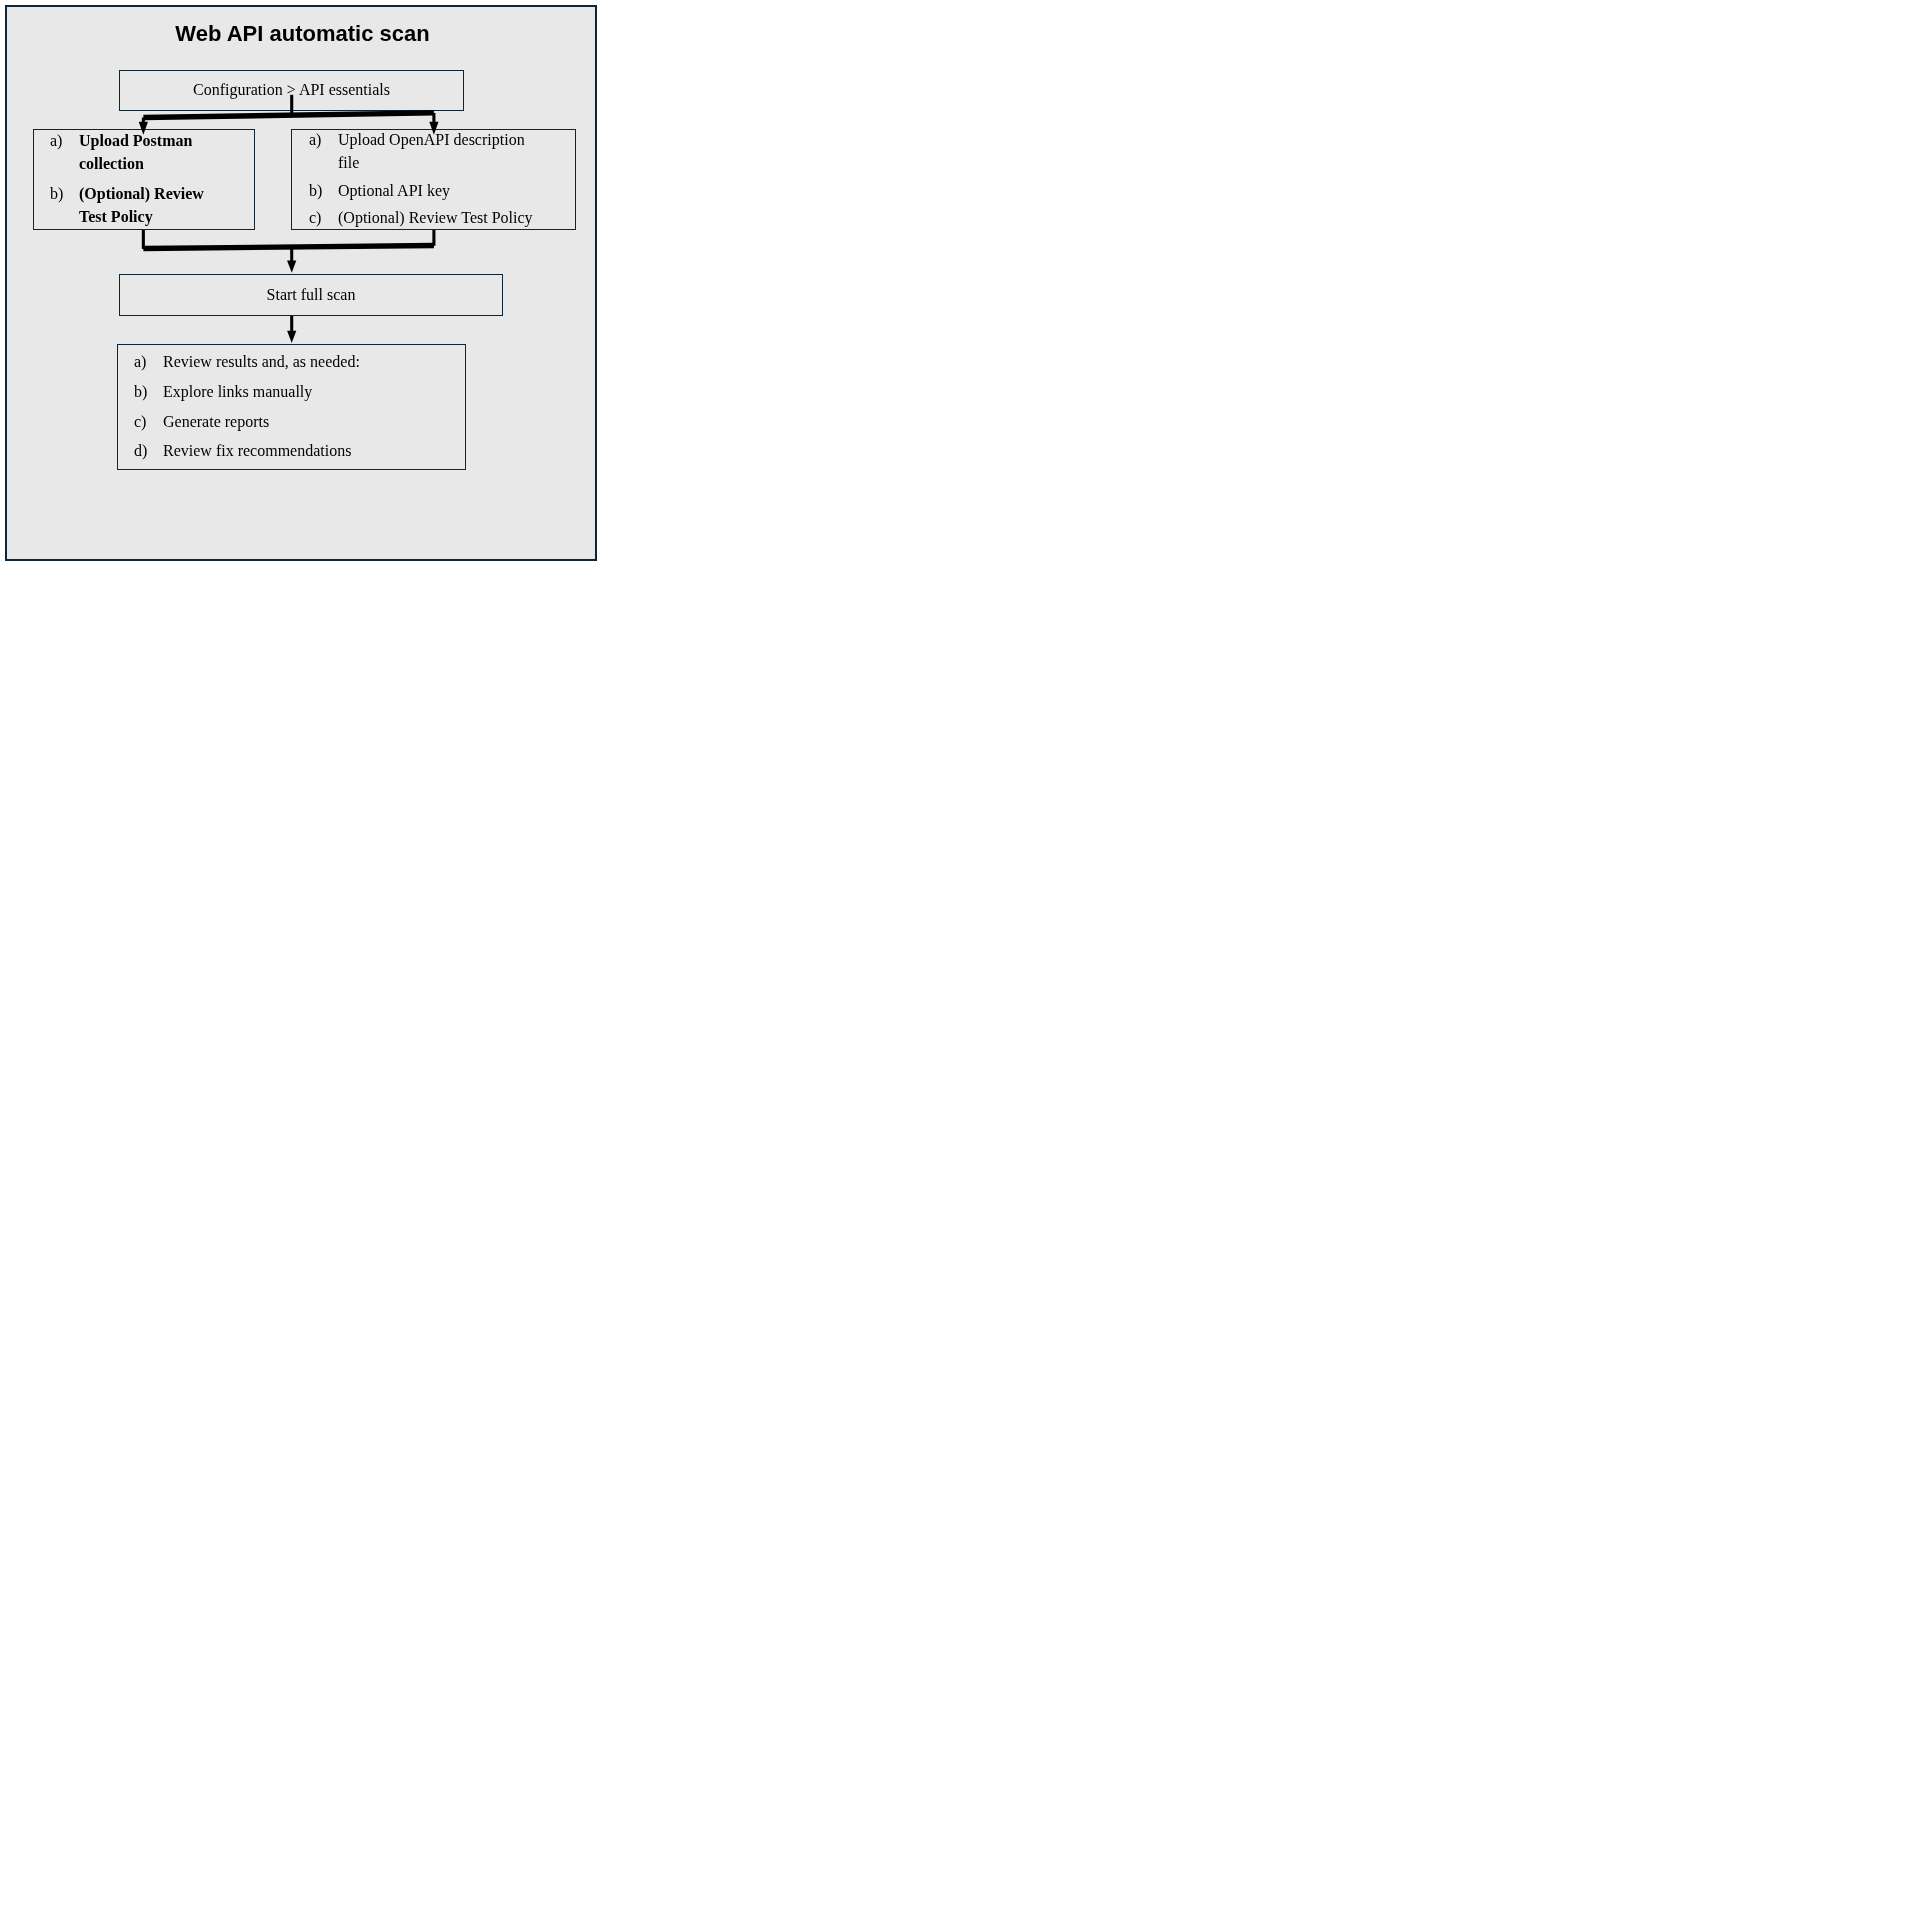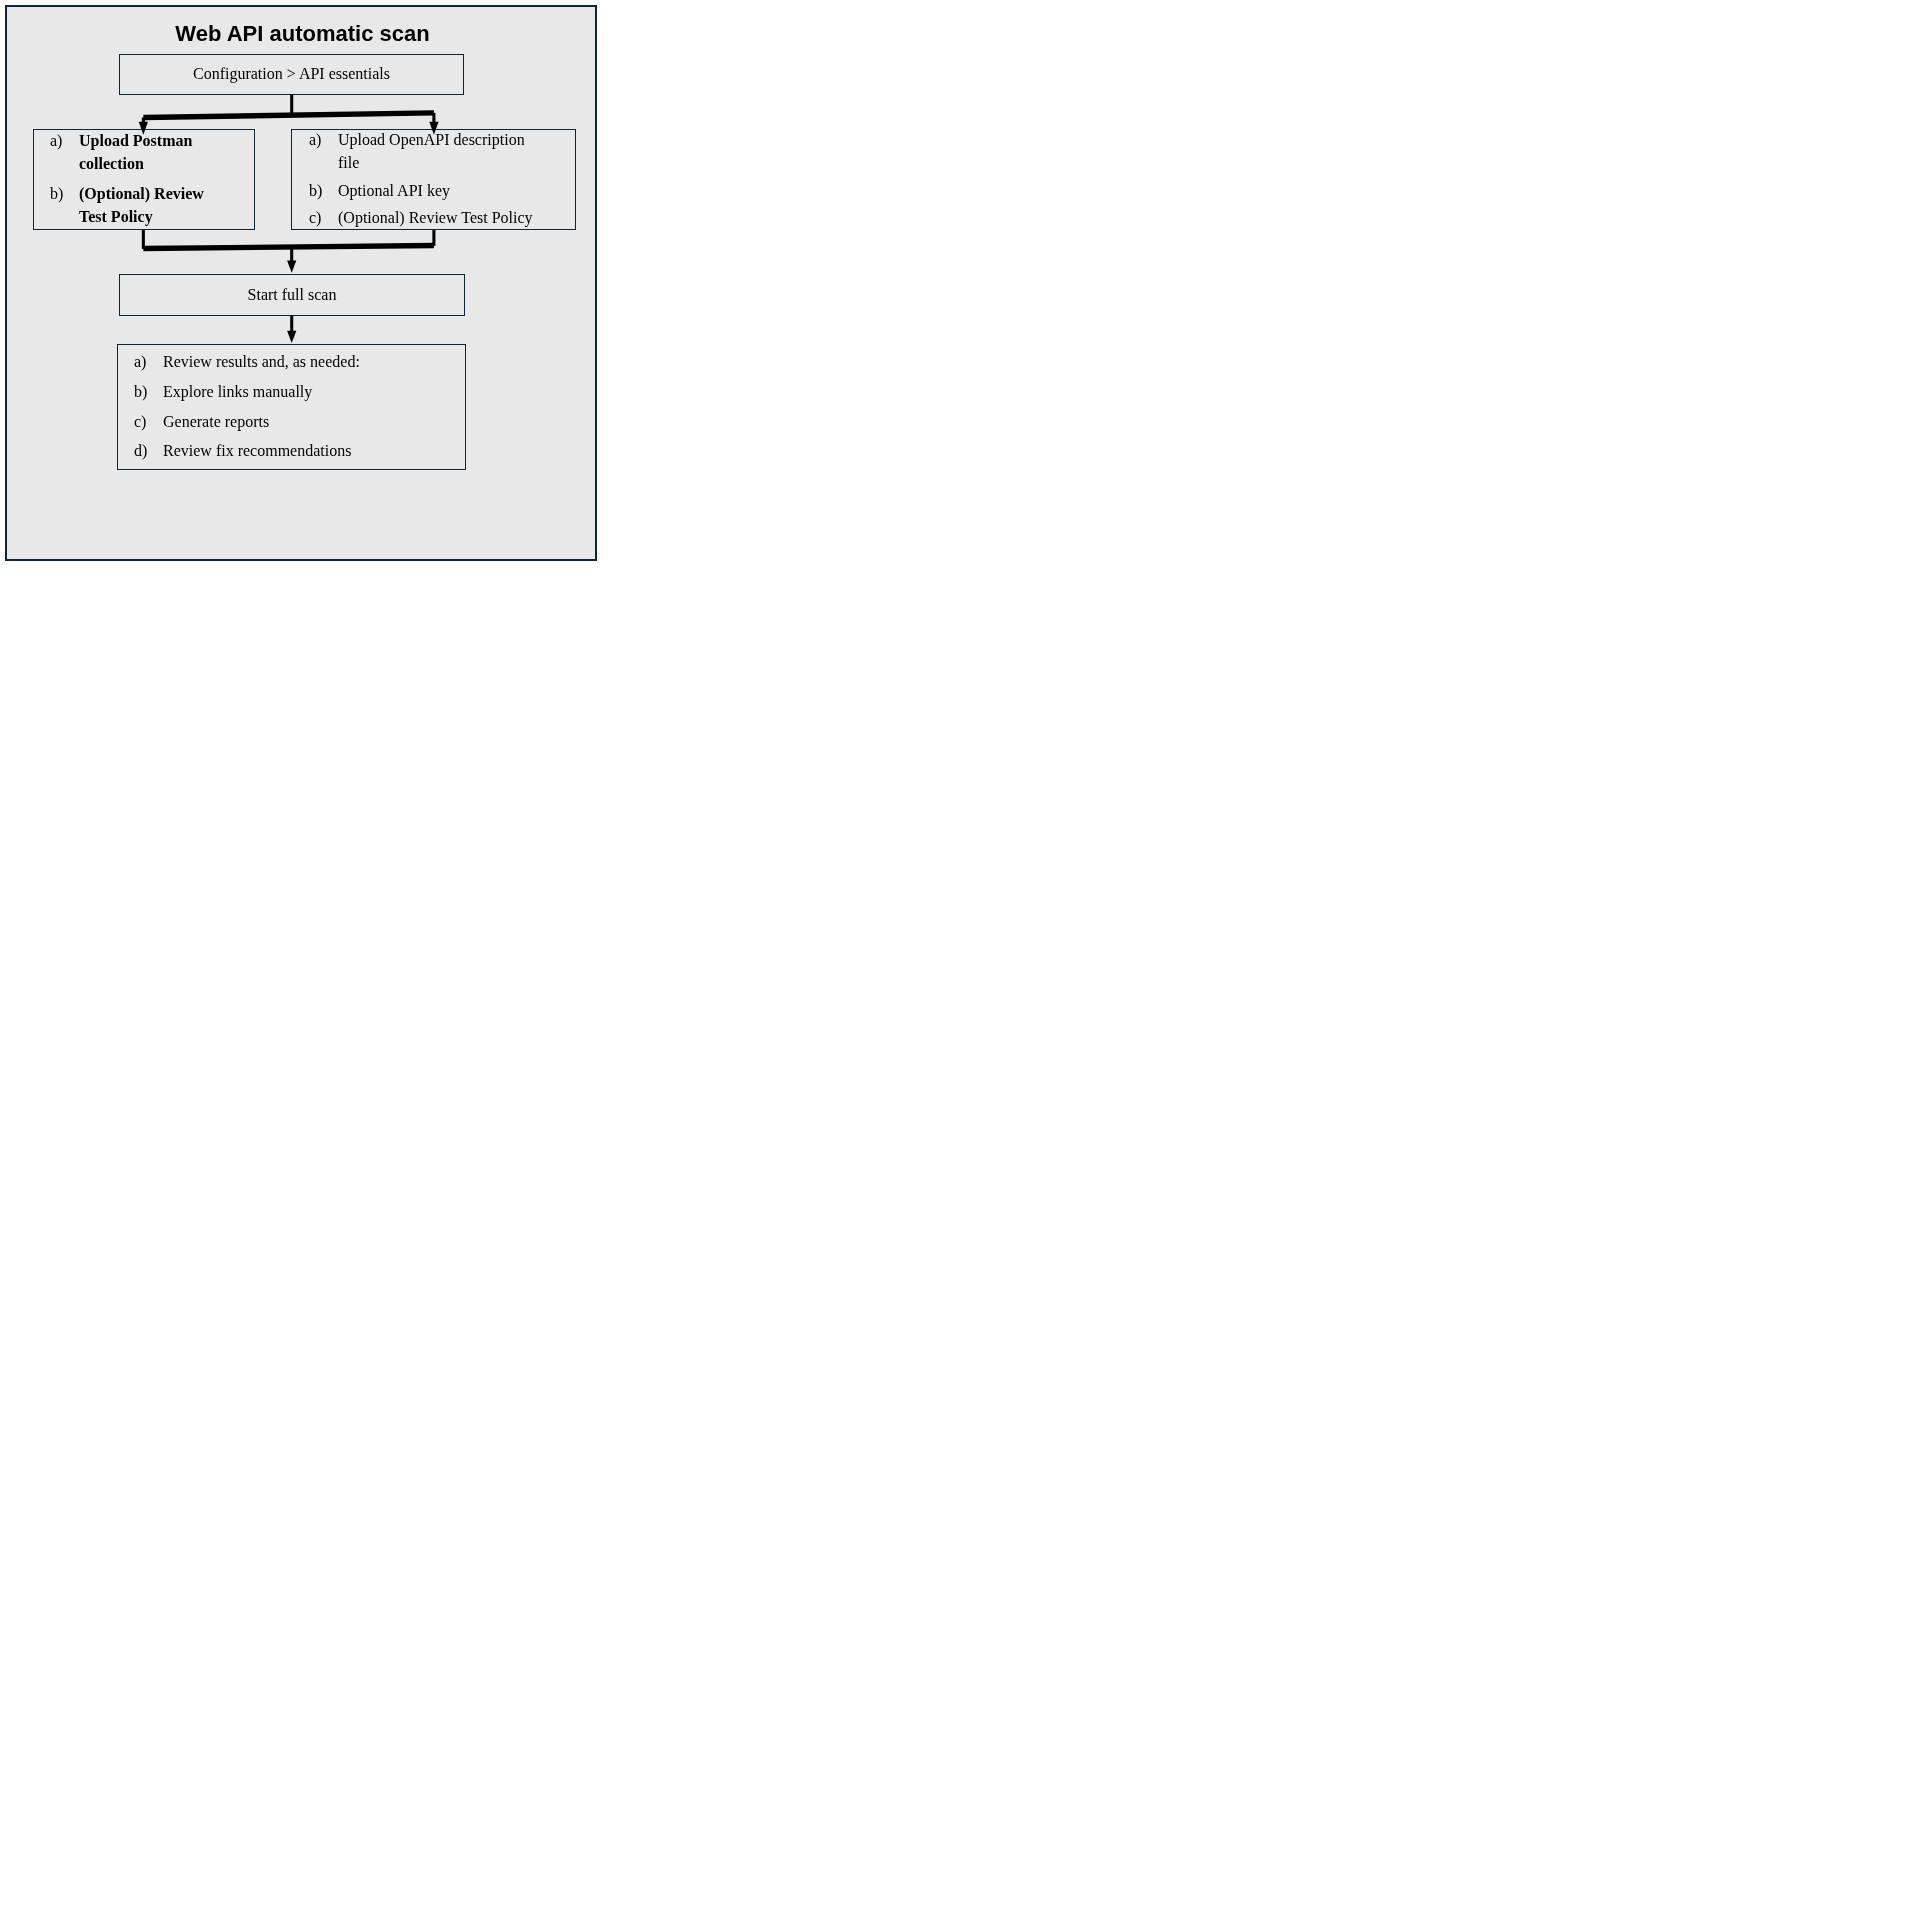--- a/index.html
+++ b/index.html
@@ -37,27 +37,27 @@
   }
   .box.centered{align-items:center;justify-content:center;}
   .box .label{
     font-size:16px;line-height:1.3;text-align:center;
   }
   .box.listbox{flex-direction:column;justify-content:center;}
   .item{display:flex;align-items:flex-start;margin:3.9px 0;}
   .item .marker{flex:0 0 29px;font-size:16px;line-height:1.42;}
   .item .text{font-size:16px;line-height:1.42;}
 
-  .box.config{left:119px;top:54px;width:345px;height:41px;}
+  .box.config{left:119px;top:70px;width:345px;height:41px;}
   .box.postman{left:33px;top:129px;width:222px;height:101px;padding-left:16px;padding-right:3.9px;}
   .box.postman .text{max-width:131px;font-weight:bold;}
   .box.openapi{left:291px;top:129px;width:285px;height:101px;padding-left:17px;padding-right:3.9px;}
   .box.openapi .item{margin:2.3px 0;}
   .box.openapi .text{max-width:205px;}
-  .box.start{left:119px;top:274px;width:346px;height:42px;}
+  .box.start{left:119px;top:274px;width:384px;height:42px;}
   .box.results{left:117px;top:344px;width:349px;height:126px;padding-left:16px;padding-right:3.9px;}
   .box.results .item{margin:3.5px 0;}
 
   .note{
     position:absolute;left:34px;top:482px;width:553px;
     font-size:17px;line-height:1.55;
   }
   svg.connectors{
     position:absolute;left:0;top:0;width:605px;height:568px;
     pointer-events:none;

